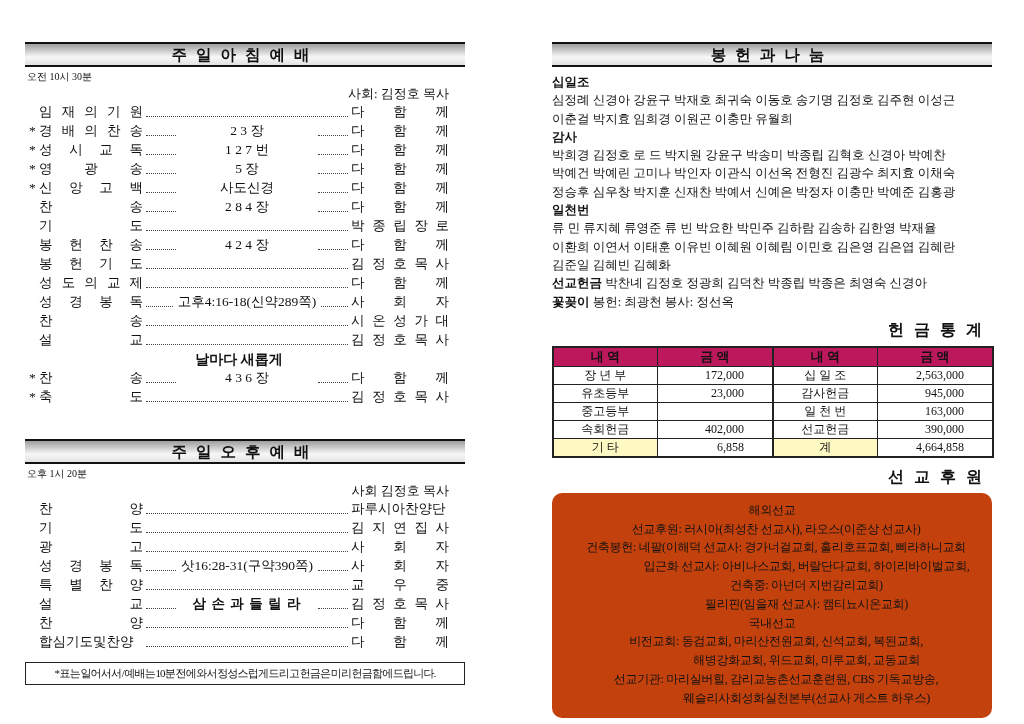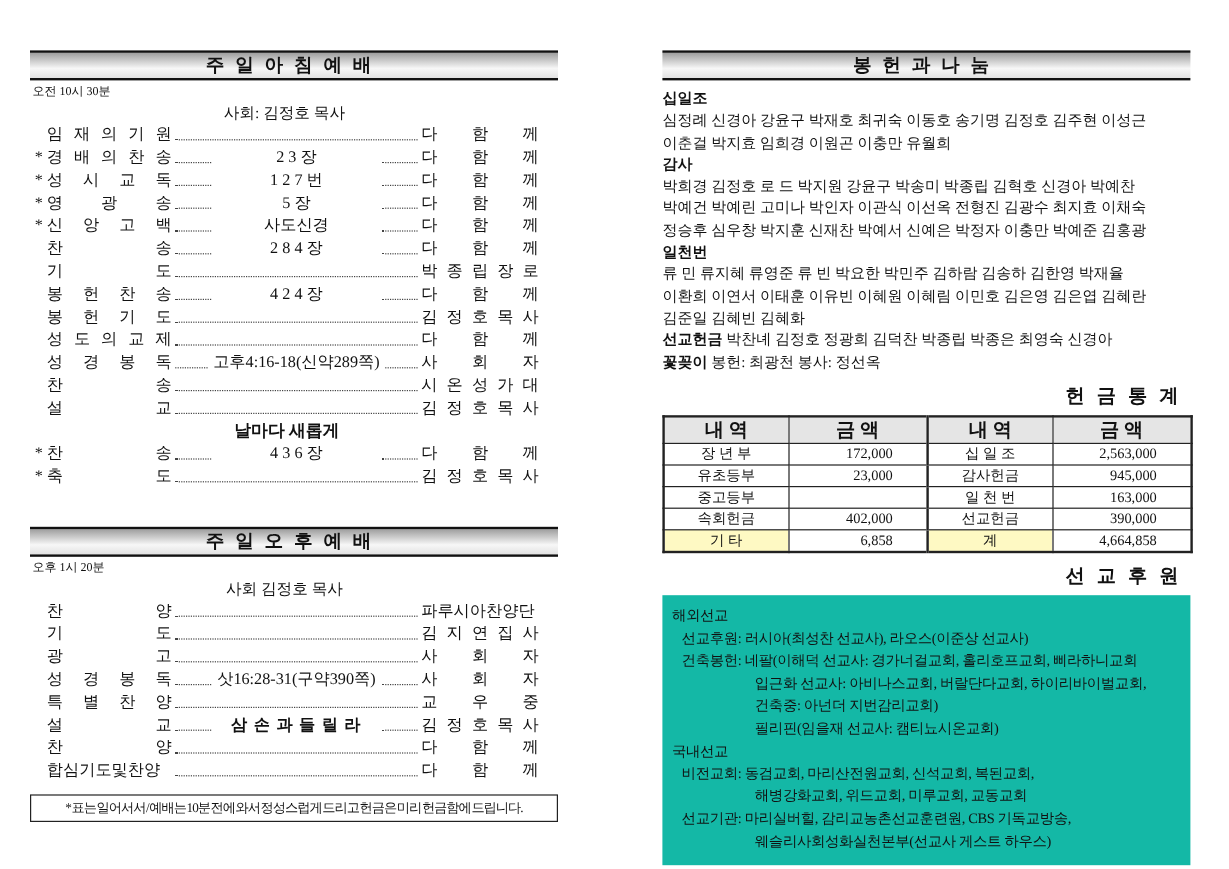--- a/index.html
+++ b/index.html
@@ -10,21 +10,21 @@
   .col{position:absolute;top:42px;width:440px;}
   .col-left{left:25px;}
   .col-right{left:552px;}
   .bar{
     border-top:2px solid #111;border-bottom:2px solid #111;
     background:linear-gradient(180deg,#9e9e9e 0%,#f7f7f7 62%,#e2e2e2 100%);
     text-align:center;font-weight:bold;font-size:15.5px;letter-spacing:9px;
     height:21px;line-height:21px;
   }
   .meta-time{font-size:10px;margin:2px 0 0 2px;height:16px;line-height:16px;}
-  .meta-presider{font-size:13px;text-align:center;padding-right:16px;height:17px;line-height:17px;}
+  .meta-presider{font-size:13px;text-align:right;padding-right:16px;height:17px;line-height:17px;}
   .svc{padding:1px 16px 0 4px;}
   .svc-row{display:flex;align-items:baseline;height:19px;font-size:13.5px;}
   .star{display:inline-block;width:10px;flex:none;}
   .lab{display:inline-block;width:104px;flex:none;text-align:justify;text-align-last:justify;white-space:nowrap;}
   .dots{flex:1;border-bottom:1.5px dotted #444;align-self:center;height:1px;margin:6px 3px 0;}
   .val{flex:none;min-width:132px;text-align:center;white-space:nowrap;padding:0 2px;}
   .bv{font-weight:bold;letter-spacing:1px;}
   .rgt{flex:none;width:98px;text-align:justify;text-align-last:justify;white-space:nowrap;}
   .sermon-line{ text-align:center;font-weight:bold;font-size:14px;height:19px;line-height:19px;}
   .gap{height:32px;}
@@ -34,29 +34,29 @@
   }
   
   .names{margin-top:6px;font-size:12.5px;line-height:18.3px;}
   .nline{white-space:nowrap;}
   .group-h{font-weight:bold;}
   .inline-h{font-weight:bold;}
   .sec-title{text-align:right;font-weight:bold;font-size:16px;letter-spacing:10px;margin:9px 0 5px;}
   table.tbl{border-collapse:collapse;width:440px;table-layout:fixed;font-size:12px;}
   table.tbl{border:2px solid #222;}
   .tbl th,.tbl td{border:1px solid #222;height:14.5px;padding:0;text-align:center;white-space:nowrap;overflow:hidden;}
-  .tbl th{background:#e5e5e5;font-size:16px;}
+  .tbl th{background:#be185d;font-size:13px;}
   .tbl td.amt{text-align:right;padding-right:28px;}
   .tbl .shade{background:#fef9c3;}
   .tbl col.c-lab{width:104px;}
   .tbl col.c-amt{width:116px;}
   .tbl th.mid,.tbl td.mid{border-right-width:2px;}
   .box{
-    margin-top:4px;background:#14b8a6;border-radius:0;
-    padding:8px 8px 10px;font-size:12px;line-height:18.8px;letter-spacing:-0.3px;
+    margin-top:4px;background:#c2410c;border-radius:10px;
+    padding:8px 8px 10px;font-size:12px;line-height:18.8px;letter-spacing:-0.3px;text-align:center;
   }
   .mline{white-space:nowrap;}
   .i0{margin-left:0;font-weight:normal;}
   .i1{margin-left:8px;}
   .i2{margin-left:69px;}
 </style>
 </head>
 <body>
 
 <div>

